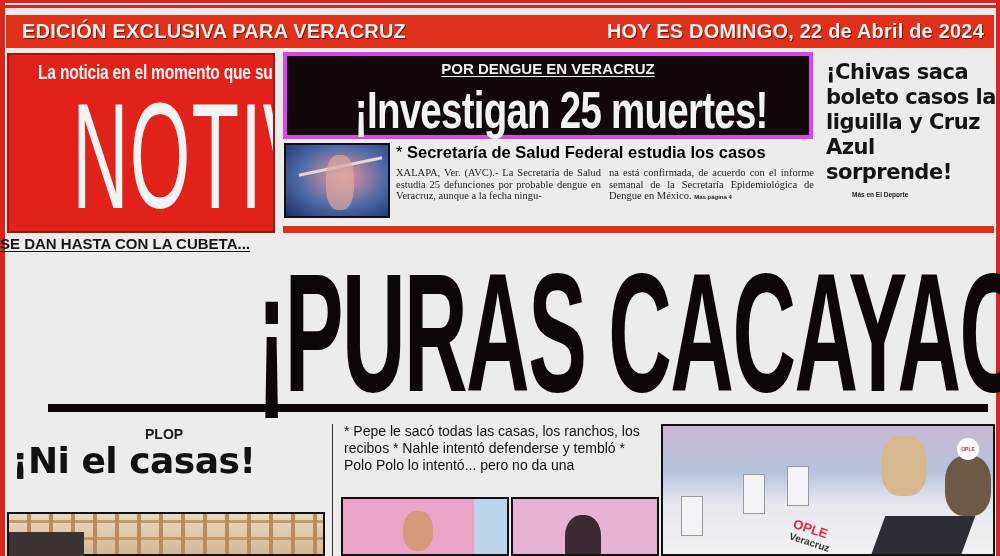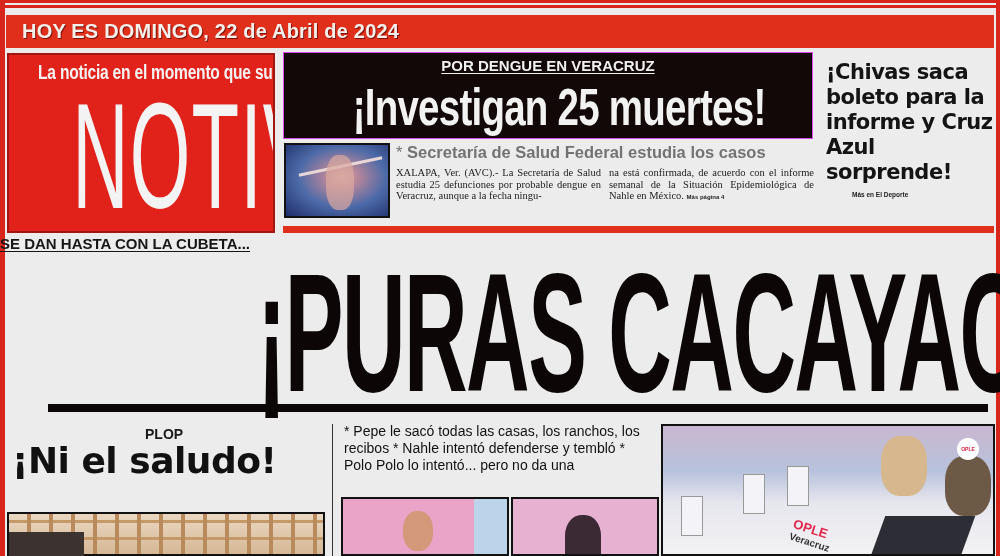--- a/index.html
+++ b/index.html
@@ -12,30 +12,30 @@
   .topline { position: absolute; left: 5px; right: 4px; top: 5px; height: 3px; background: #d9261c; }
   .topbar { position: absolute; left: 6px; right: 6px; top: 15px; height: 33px; background: #e0301c; display: flex; align-items: center; justify-content: space-between; padding: 0 10px 0 16px; }
   .topbar span { color: #f4f0ec; font-weight: bold; font-size: 20px; letter-spacing: 0.2px; text-shadow: 1px 1px 0 #7a1008; white-space: nowrap; }
 
   
   .logo { position: absolute; left: 7px; top: 53px; width: 268px; height: 180px; background: #e0221a; border: 2px solid #a31510; overflow: hidden; }
   .logo .tagline { position: absolute; left: 0; right: 0; top: 6px; text-align: center; color: #f3f3f3; font-family: "Liberation Sans", sans-serif; font-weight: bold; font-size: 20px; transform: scaleX(0.78); white-space: nowrap; letter-spacing: -0.3px; }
   .logo .brand { position: absolute; left: 0; right: 0; top: 26px; text-align: center; color: #f3f3f3; font-family: "Liberation Sans", sans-serif; font-size: 150px; line-height: 150px; font-weight: normal; transform: scaleX(0.52); white-space: nowrap; letter-spacing: 2px; }
 
   
-  .dengue-head { position: absolute; left: 283px; top: 52px; width: 530px; height: 87px; background: #120808; border: 1px solid #d946ef; }
+  .dengue-head { position: absolute; left: 283px; top: 52px; width: 530px; height: 87px; background: #120808; border: 4px solid #d946ef; }
   .dengue-head .kicker { position: absolute; left: 0; right: 0; top: 4px; text-align: center; color: #f0f0f0; font-weight: bold; font-size: 15px; }
   .dengue-head .kicker span { text-decoration: underline; text-underline-offset: 2px; }
   .dengue-head .headline { position: absolute; left: 0; right: 0; top: 25px; text-align: center; color: #f2f2f2; font-weight: bold; font-size: 52px; line-height: 58px; white-space: nowrap; transform: scaleX(0.74); letter-spacing: -1px; }
 
   .mosquito { position: absolute; left: 284px; top: 143px; width: 106px; height: 75px; border: 2px solid #111; background: radial-gradient(ellipse at 55% 45%, #d9a7a2 0%, #b5869a 20%, #4d6aa8 55%, #1e2d6a 100%); overflow: hidden; }
   .mosquito::before { content: ""; position: absolute; left: 12px; top: 20px; width: 85px; height: 3px; background: #e8d6d6; transform: rotate(-12deg); }
   .mosquito::after { content: ""; position: absolute; left: 40px; top: 10px; width: 28px; height: 55px; border-radius: 40%; background: rgba(220,170,160,0.7); }
 
-  .subhead { position: absolute; left: 396px; top: 143px; font-size: 16.5px; font-weight: bold; color: #737373; white-space: nowrap; }
+  .subhead { position: absolute; left: 396px; top: 143px; font-size: 16.5px; font-weight: bold; color: #000000; white-space: nowrap; }
   .subhead .star { font-weight: normal; }
   .bodycols { position: absolute; left: 396px; top: 167px; width: 418px; display: flex; gap: 8px; font-family: "Liberation Serif", serif; font-size: 10.5px; line-height: 11.5px; color: #222; }
   .bodycols p { flex: 1; text-align: justify; }
   .bodycols .more { font-family: "Liberation Sans", sans-serif; font-size: 6px; font-weight: bold; }
 
   .redline-mid { position: absolute; left: 283px; top: 226px; width: 711px; height: 7px; background: #e0301c; }
 
   
   .chivas { position: absolute; left: 826px; top: 60px; width: 170px; }
   .chivas .headline { font-family: "DejaVu Sans", sans-serif; font-weight: bold; font-size: 21px; line-height: 25px; color: #141414; letter-spacing: -0.5px; }
@@ -72,20 +72,21 @@
   .photo-debate .floorlogo small { display: block; font-size: 10px; color: #333; }
   .photo-debate .cornerlogo { position: absolute; right: 14px; top: 12px; width: 22px; height: 22px; border-radius: 50%; background: #fff; font-size: 5px; color: #d02040; text-align: center; line-height: 22px; font-weight: bold; }
 </style>
 </head>
 <body>
 
 <div class="frame"></div>
 <div class="topline"></div>
 
 <div class="topbar">
+  <span>EDICIÓN EXCLUSIVA PARA VERACRUZ</span>
   <span>HOY ES DOMINGO, 22 de Abril de 2024</span>
 </div>
 
 <div class="logo">
   <div class="tagline">La noticia en el momento que sucede</div>
   <div class="brand">NOTIVER</div>
 </div>
 
 <div class="dengue-head">
   <div class="kicker"><span>POR DENGUE EN VERACRUZ</span></div>
@@ -94,38 +95,38 @@
 
 <div class="mosquito"></div>
 
 <div class="subhead">
   <span class="star">*</span>
   <span>Secretaría de Salud Federal estudia los casos</span>
 </div>
 
 <div class="bodycols">
   <p>XALAPA, Ver. (AVC).- La Secretaría de Salud estudia 25 defunciones por probable dengue en Veracruz, aunque a la fecha ningu-</p>
-  <p><span>na está confirmada, de acuerdo con el informe semanal de la Situación Epidemiológica de Nahle en México.</span> <span class="more">Más página 4</span></p>
+  <p><span>na está confirmada, de acuerdo con el informe semanal de la Secretaría Epidemiológica de Dengue en México.</span> <span class="more">Más página 4</span></p>
 </div>
 
 <div class="chivas">
-  <div class="headline">¡Chivas saca boleto para la informe y Cruz Azul sorprende!</div>
+  <div class="headline">¡Chivas saca boleto casos la liguilla y Cruz Azul sorprende!</div>
   <div class="more">Más en El Deporte</div>
 </div>
 
 <div class="redline-mid"></div>
 
 <div class="kicker-main"><span>SE DAN HASTA CON LA CUBETA...</span></div>
 <div class="main-headline">¡PURAS CACAYACAS!</div>
 <div class="main-rule"></div>
 
 <div class="col-divider" style="left:332px"></div>
 
 <div class="plop-kicker">PLOP</div>
-<div class="plop-headline">¡Ni el saludo!</div>
+<div class="plop-headline">¡Ni el casas!</div>
 <div class="photo-cemetery"></div>
 
 <div class="pepe-text">* Pepe le sacó todas las casas, los  ranchos, los recibos  * Nahle intentó defenderse y tembló * Polo Polo lo intentó... pero no da una</div>
 <div class="photo-pepe"></div>
 <div class="photo-nahle"></div>
 
 <div class="photo-debate">
   <div class="podium" style="left:18px;top:70px"></div>
   <div class="podium" style="left:80px;top:48px"></div>
   <div class="podium" style="left:124px;top:40px"></div>

